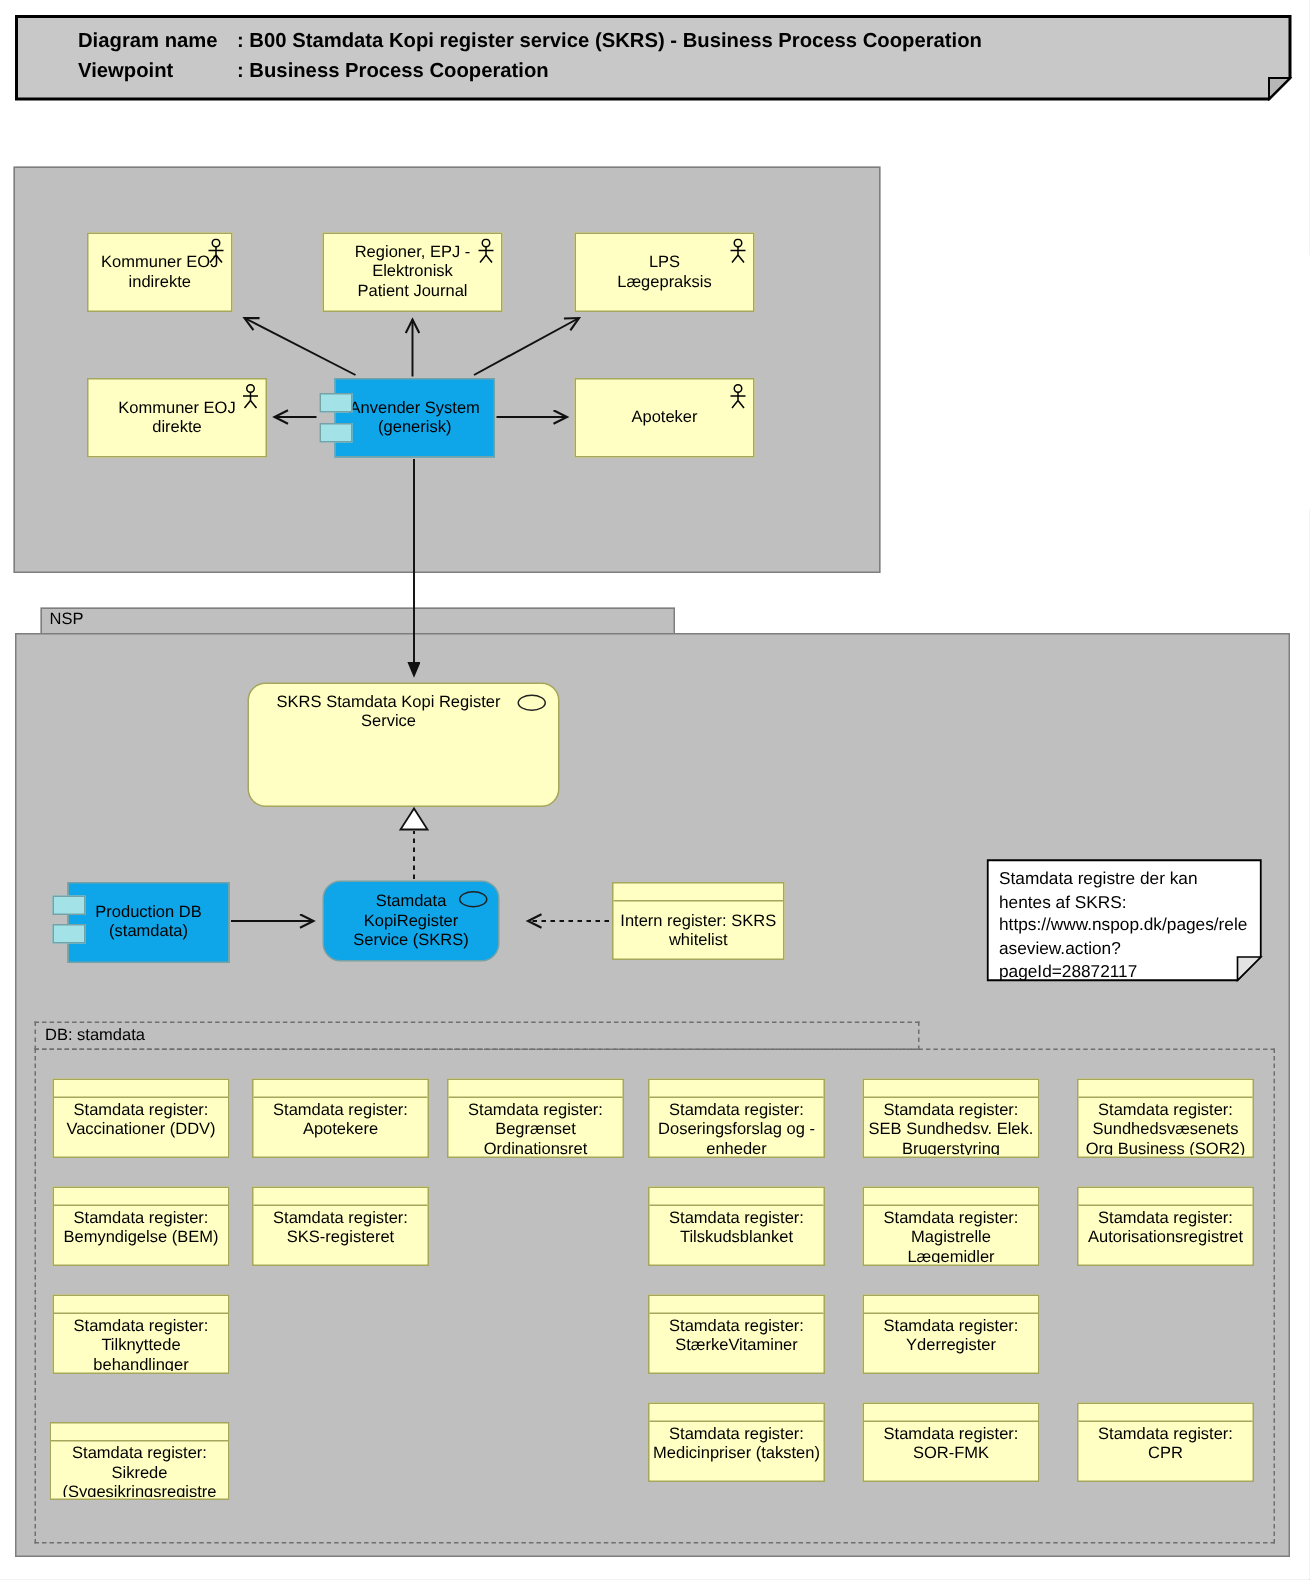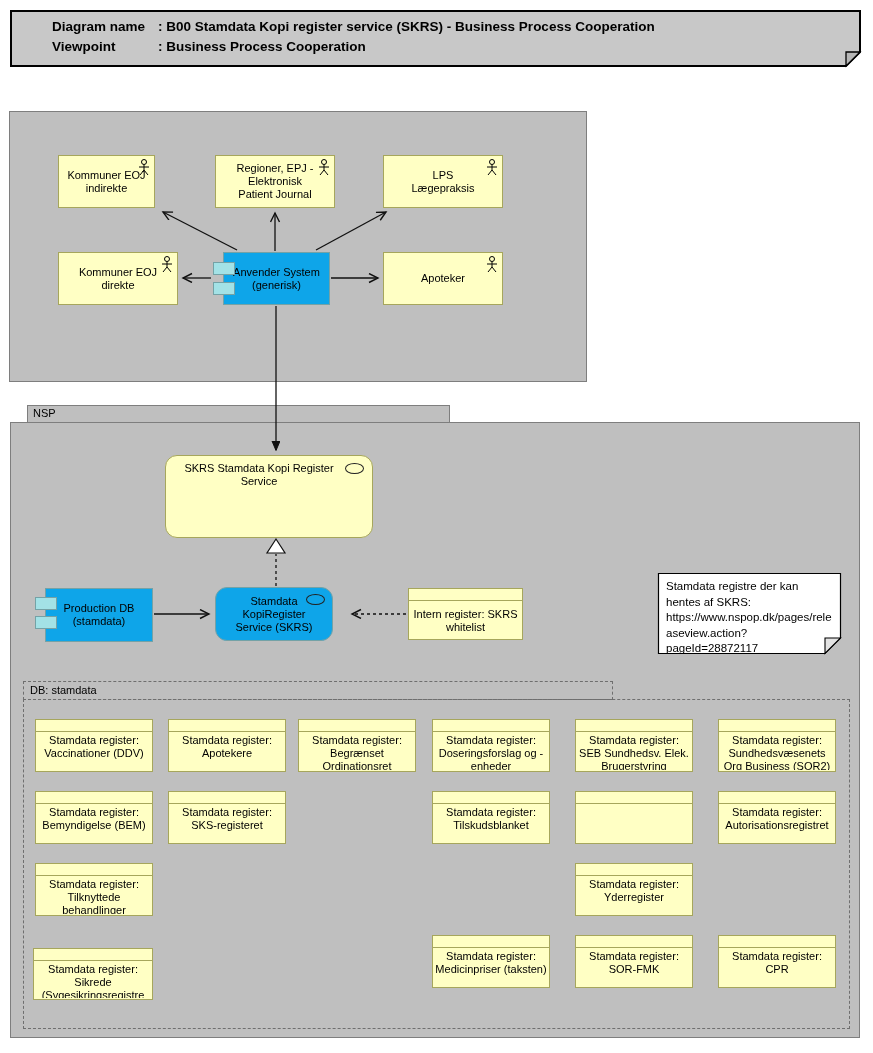--- a/index.html
+++ b/index.html
@@ -183,28 +183,33 @@
   <div class="box yellow" style="left:168px; top:791px; width:118px; height:53px;">
       <div class="band"></div>
       <div class="obj-lbl">Stamdata register: SKS-registeret</div>
     </div>
   <div class="box yellow" style="left:432px; top:791px; width:118px; height:53px;">
       <div class="band"></div>
       <div class="obj-lbl">Stamdata register: Tilskudsblanket</div>
     </div>
   <div class="box yellow" style="left:575px; top:791px; width:118px; height:53px;">
       <div class="band"></div>
+      <div class="obj-lbl">Stamdata register: Magistrelle Lægemidler</div>
     </div>
   <div class="box yellow" style="left:718px; top:791px; width:118px; height:53px;">
       <div class="band"></div>
       <div class="obj-lbl">Stamdata register: Autorisationsregistret</div>
     </div>
   <div class="box yellow" style="left:35px;  top:863px; width:118px; height:53px;">
       <div class="band"></div>
       <div class="obj-lbl">Stamdata register: Tilknyttede behandlinger</div>
+    </div>
+  <div class="box yellow" style="left:432px; top:863px; width:118px; height:53px;">
+      <div class="band"></div>
+      <div class="obj-lbl">Stamdata register: StærkeVitaminer</div>
     </div>
   <div class="box yellow" style="left:575px; top:863px; width:118px; height:53px;">
       <div class="band"></div>
       <div class="obj-lbl">Stamdata register: Yderregister</div>
     </div>
   <div class="box yellow" style="left:33px;  top:948px; width:120px; height:52px;">
       <div class="band"></div>
       <div class="obj-lbl">Stamdata register: Sikrede (Sygesikringsregistre</div>
     </div>
   <div class="box yellow" style="left:432px; top:935px; width:118px; height:53px;">

